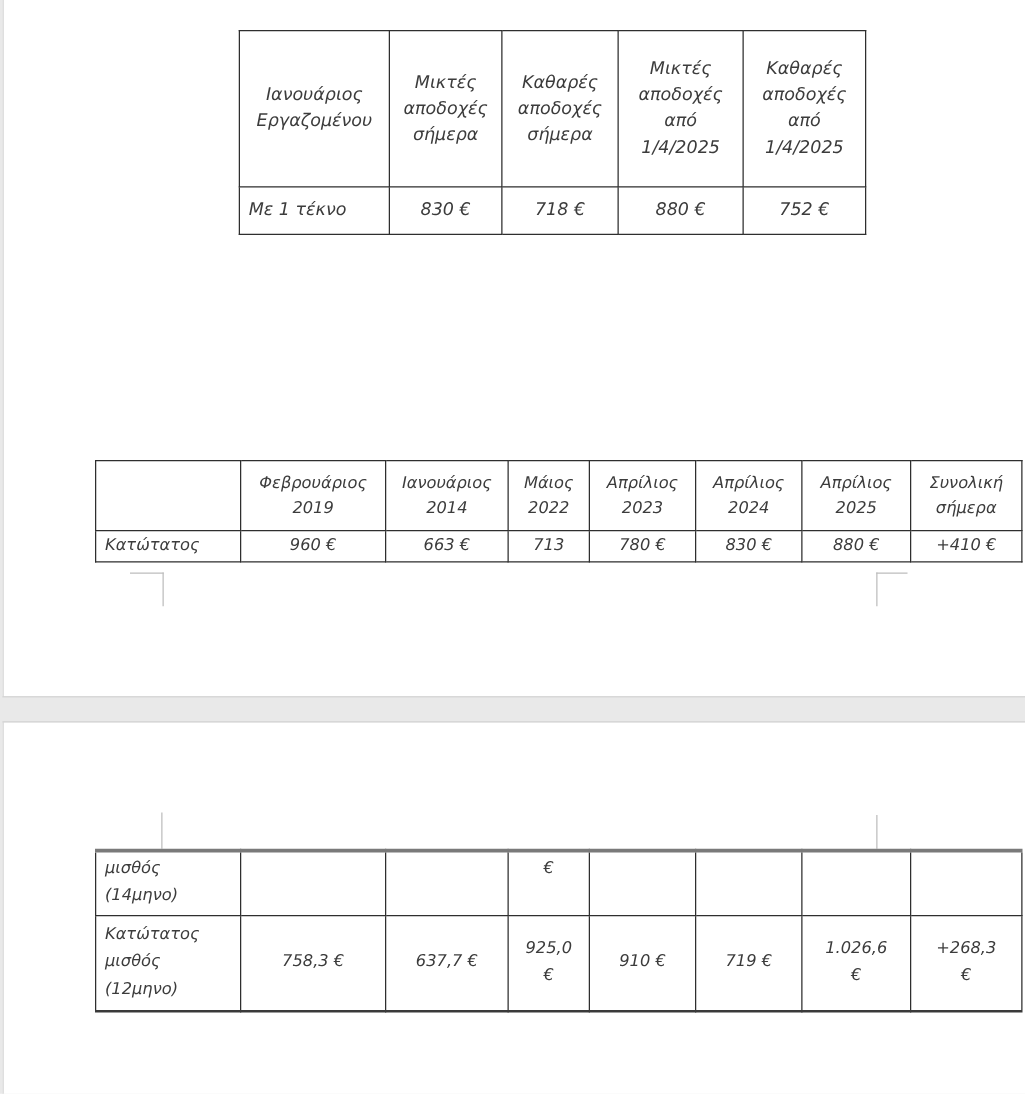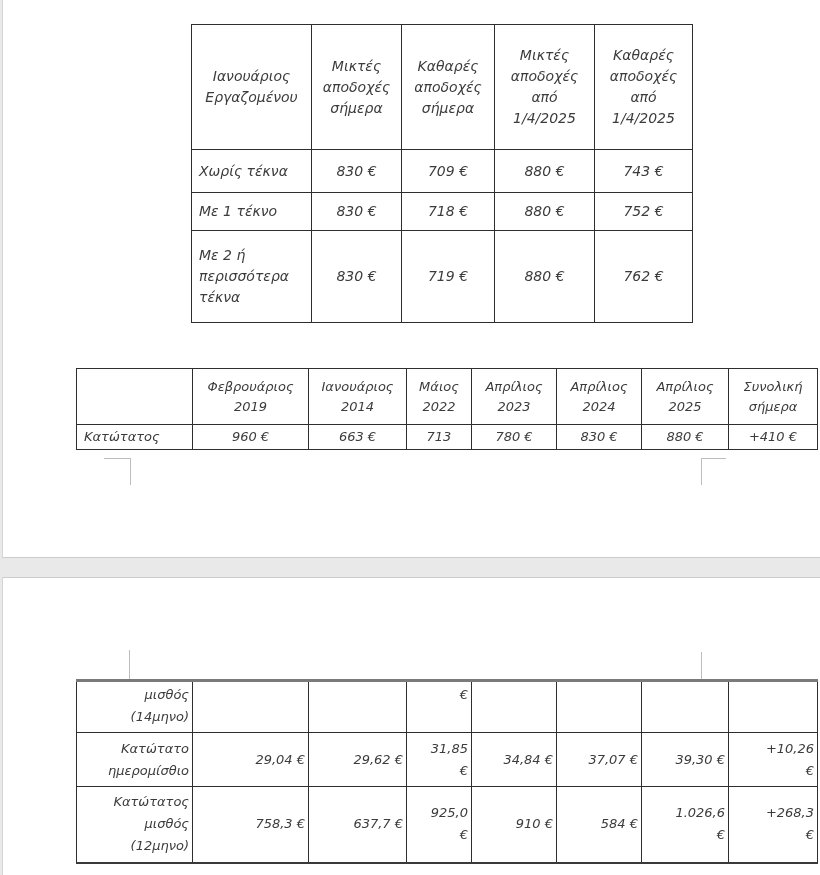--- a/index.html
+++ b/index.html
@@ -35,21 +35,21 @@
     padding: 2px 3px;
     overflow: hidden;
   }
   td.lbl { text-align: left; padding-left: 7px; }
   td.vtop { vertical-align: top; }
 
   .t1 { left: 188px; top: 24px; width: 501px; font-size: 14px; line-height: 21px; }
   .t2 { left: 73px; top: 368px; width: 741px; font-size: 13px; line-height: 20px; }
   .t3 { left: 73px; top: 101px; width: 741px; font-size: 13px; line-height: 20px;
         border-top: 3px solid #7a7a7a; border-bottom: 2px solid #3a3a3a; }
-  .t3 td { line-height: 22px; text-align: right; }
+  .t3 td { line-height: 22px; }
 
   
   .mark-bl {
     position: absolute; left: 101px; top: 458px; width: 26px; height: 26px;
     border-top: 1px solid #bdbdbd; border-right: 1px solid #bdbdbd;
   }
   .mark-br {
     position: absolute; left: 698px; top: 458px; width: 24px; height: 26px;
     border-top: 1px solid #bdbdbd; border-left: 1px solid #bdbdbd;
   }
@@ -88,42 +88,26 @@
 σήμερα</td>
       <td>Μικτές
 αποδοχές
 από
 1/4/2025</td>
       <td>Καθαρές
 αποδοχές
 από
 1/4/2025</td>
     </tr>
-    <tr style="height:43px">
-      <td class="lbl">Χωρίς τέκνα</td>
-      <td>830 €</td>
-      <td>709 €</td>
-      <td>880 €</td>
-      <td>743 €</td>
-    </tr>
     <tr style="height:38px">
       <td class="lbl">Με 1 τέκνο</td>
       <td>830 €</td>
       <td>718 €</td>
       <td>880 €</td>
       <td>752 €</td>
-    </tr>
-    <tr style="height:92px">
-      <td class="lbl">Με 2 ή
-περισσότερα
-τέκνα</td>
-      <td>830 €</td>
-      <td>719 €</td>
-      <td>880 €</td>
-      <td>762 €</td>
     </tr>
   </tbody>
     </table>
 
   <table class="t2">
     <colgroup>
       <col style="width:116px">
         <col style="width:116px">
         <col style="width:98px">
         <col style="width:65px">
@@ -188,43 +172,30 @@
       <td class="lbl vtop">μισθός
 (14μηνο)</td>
       <td></td>
       <td></td>
       <td class="vtop">€</td>
       <td></td>
       <td></td>
       <td></td>
       <td></td>
     </tr>
-    <tr style="height:54px">
-      <td class="lbl">Κατώτατο
-ημερομίσθιο</td>
-      <td>29,04 €</td>
-      <td>29,62 €</td>
-      <td>31,85
-€</td>
-      <td>34,84 €</td>
-      <td>37,07 €</td>
-      <td>39,30 €</td>
-      <td>+10,26
-€</td>
-    </tr>
     <tr style="height:76px">
       <td class="lbl">Κατώτατος
 μισθός
 (12μηνο)</td>
       <td>758,3 €</td>
       <td>637,7 €</td>
       <td>925,0
 €</td>
       <td>910 €</td>
-      <td>584 €</td>
+      <td>719 €</td>
       <td>1.026,6
 €</td>
       <td>+268,3
 €</td>
     </tr>
   </tbody>
     </table>
 </div>
 
 </body></html>

